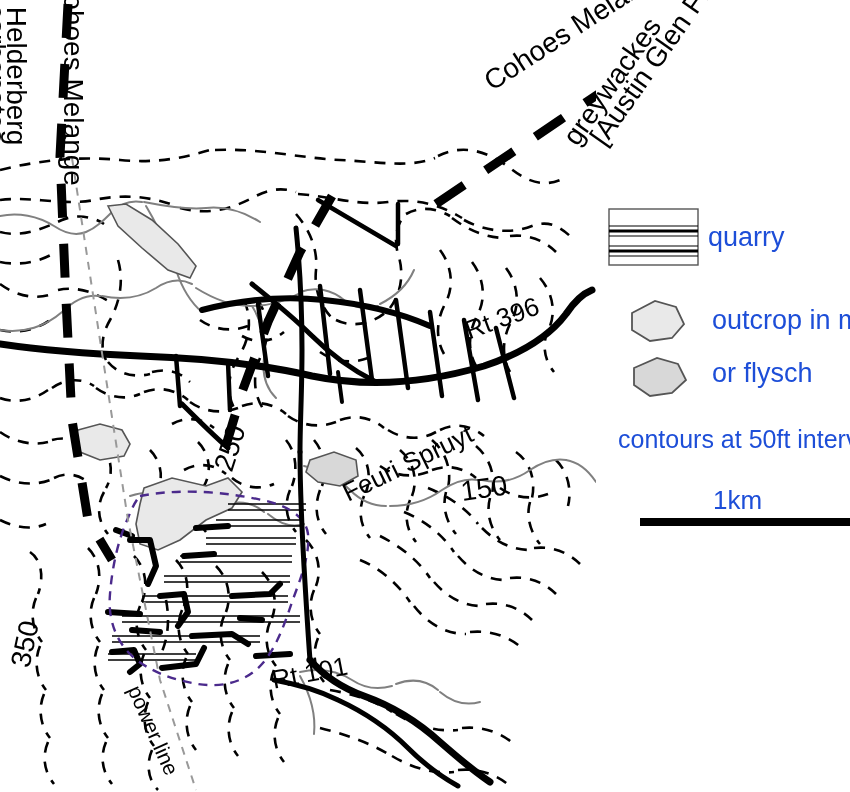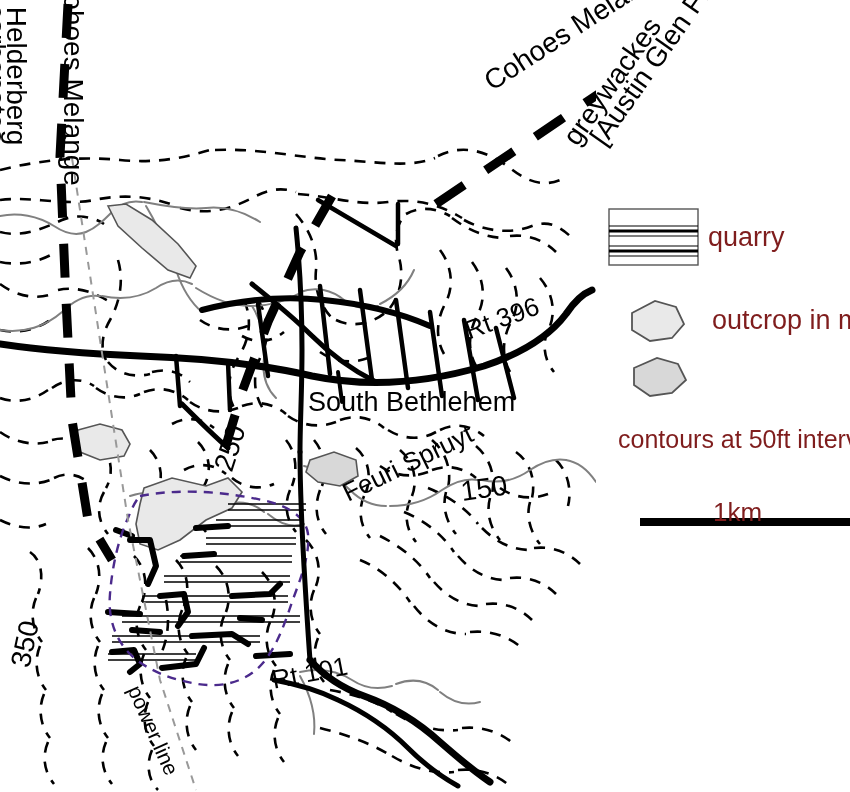--- a/index.html
+++ b/index.html
@@ -31,35 +31,35 @@
   }
   .maptext {
     position: absolute;
     color: #000;
     font-family: "Liberation Sans", sans-serif;
     white-space: nowrap;
     line-height: 1;
   }
   .legend-label {
     position: absolute;
-    color: #7f1d1d;
+    color: #1d4ed8;
     font-family: "Liberation Sans", sans-serif;
     white-space: nowrap;
     line-height: 1;
   }
   
   .t-place   { font-size: 27px; }
   .t-route   { font-size: 26px; }
   .t-stream  { font-size: 26px; }
   .t-unit    { font-size: 28px; }
   .t-contour { font-size: 28px; }
   .t-power   { font-size: 21px; }
   .t-legend  { font-size: 27px; }
   .t-legend-note { font-size: 25px; }
-  .t-scale   { font-size: 26px; margin-top: 12px; }
+  .t-scale   { font-size: 26px; }
 </style>
 </head>
 <body>
 
 <div id="figure">
 
   <svg class="layer" viewBox="0 0 850 792" preserveAspectRatio="none">
 
     <defs>
       <clipPath id="mapClip">
@@ -325,21 +325,20 @@
 
   <div class="maptext t-unit" style="left:-33px; top:66px; transform: rotate(90deg); transform-origin: center;">Cohoes Melange</div>
 
   <div class="maptext t-unit" style="left:487px; top:70px; transform: rotate(-33deg); transform-origin: left center;">Cohoes Melange</div>
 
   <div class="maptext t-unit" style="left:570px; top:128px; transform: rotate(-55deg); transform-origin: left center;">greywackes</div>
 
   <div class="maptext t-unit" style="left:597px; top:128px; transform: rotate(-55deg); transform-origin: left center;">[Austin Glen Fm]</div>
 
 
-  <div class="maptext t-place" style="left:308px; top:389px;">South Bethlehem</div>
 
   <div class="maptext t-route" style="left:466px; top:318px; transform: rotate(-20deg); transform-origin: left center;">Rt 396</div>
 
   <div class="maptext t-route" style="left:272px; top:667px; transform: rotate(-11deg); transform-origin: left center;">Rt 101</div>
 
   <div class="maptext t-stream" style="left:344px; top:481px; transform: rotate(-26deg); transform-origin: left center;">Feuri Spruyt</div>
 
   <div class="maptext t-contour" style="left:2px; top:630px; transform: rotate(-78deg); transform-origin: center;">350</div>
 
   <div class="maptext t-contour" style="left:207px; top:434px; transform: rotate(-72deg); transform-origin: center;">250</div>
@@ -372,18 +371,19 @@
 
     <g>
       <rect x="640" y="518" width="210" height="8" fill="#000000"></rect>
     </g>
   </svg>
 
   <div class="legend-label t-legend" style="left:708px; top:224px;">quarry</div>
 
   <div class="legend-label t-legend" style="left:712px; top:307px;">outcrop in melange</div>
 
+  <div class="legend-label t-legend" style="left:712px; top:360px;">or  flysch</div>
 
   <div class="legend-label t-legend-note" style="left:618px; top:427px;">contours at 50ft intervals</div>
 
   <div class="legend-label t-scale" style="left:713px; top:487px;">1km</div>
 
 </div>
 
 </body></html>

